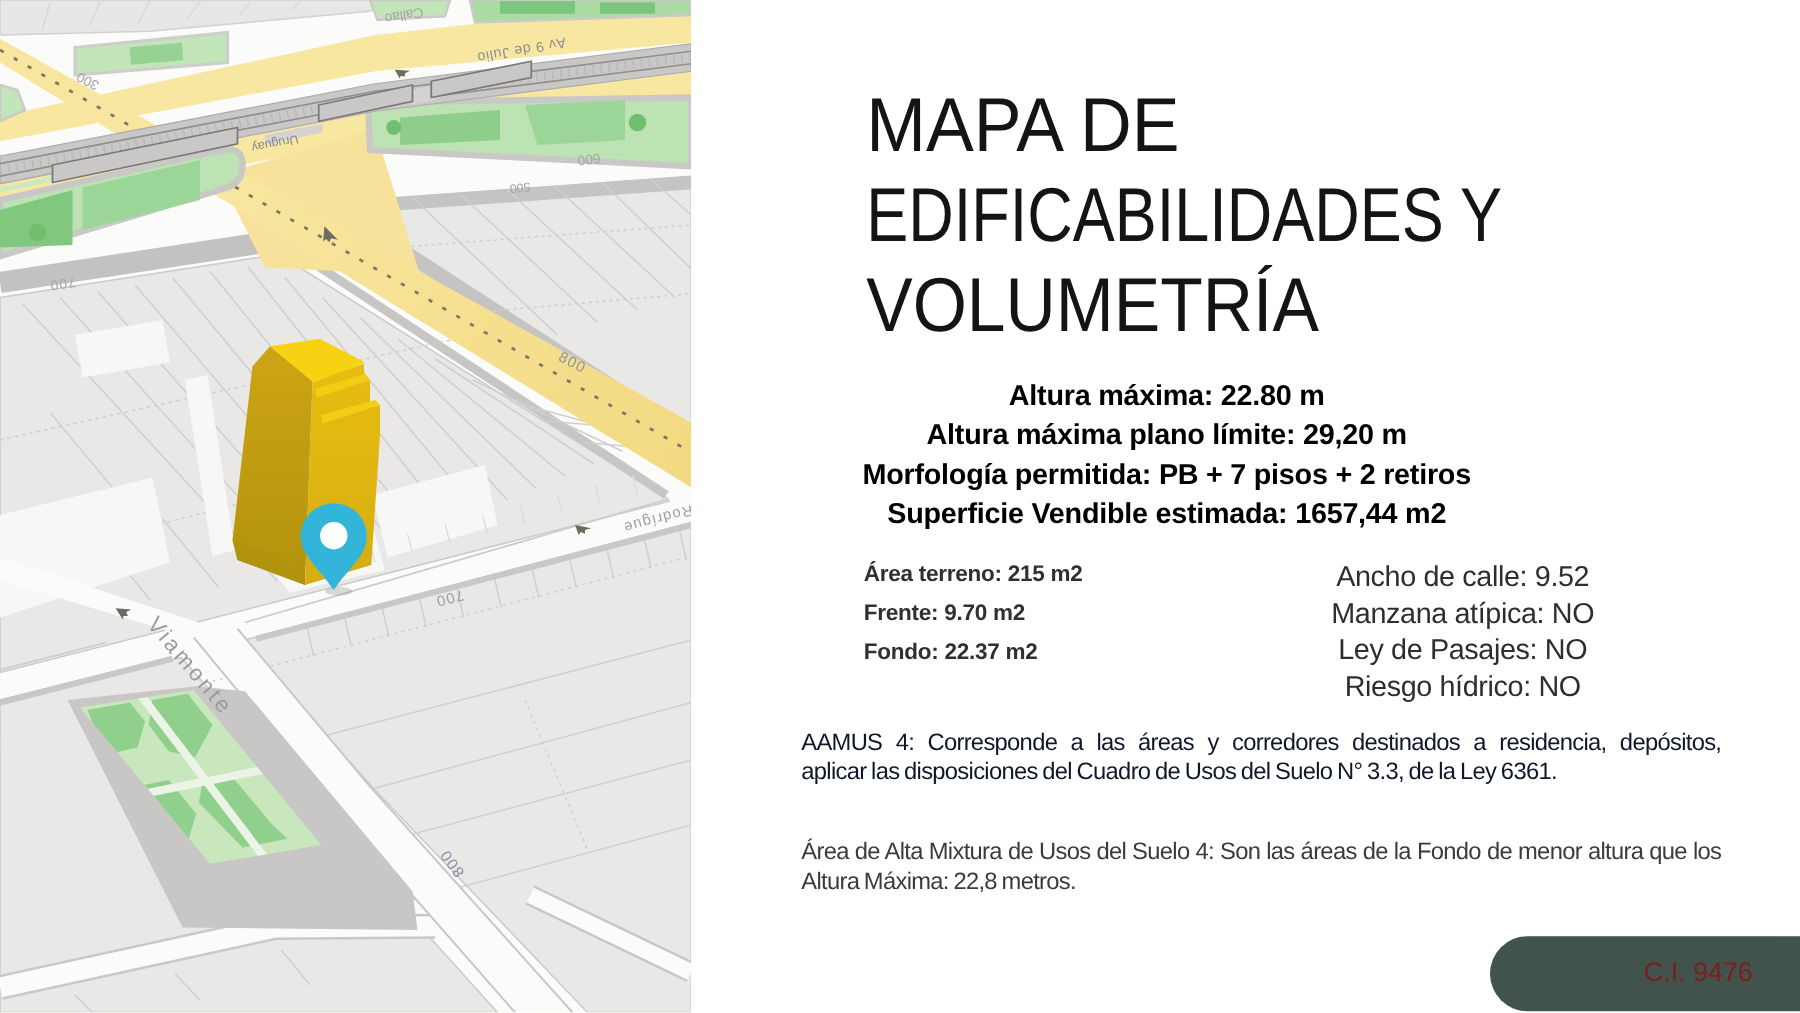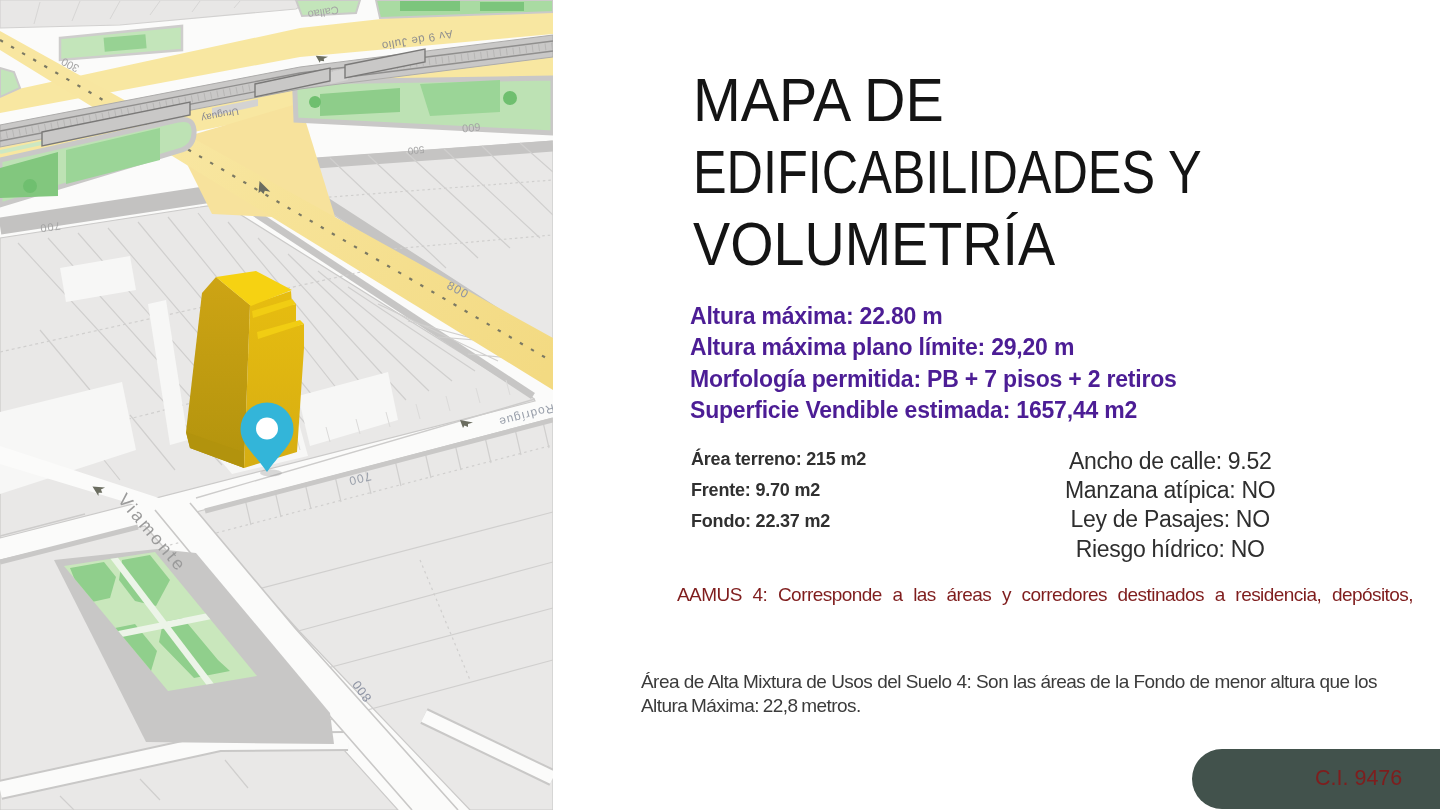--- a/index.html
+++ b/index.html
@@ -223,28 +223,29 @@
   </div>
 
   <div id="panel">
 
     <div class="t" id="title" style="left:140px;top:64px;font-size:61px;line-height:72px;color:#141414;">
       <span style="display:block;transform:scaleX(0.94);transform-origin:left top;">MAPA DE</span>
       <span style="display:block;transform:scaleX(0.826);transform-origin:left top;">EDIFICABILIDADES Y</span>
       <span style="display:block;transform:scaleX(0.913);transform-origin:left top;">VOLUMETRÍA</span>
     </div>
 
-    <div class="t" style="left:137px;top:301px;font-size:23px;line-height:31.3px;font-weight:bold;color:#4c1d95;letter-spacing:-0.2px;">Altura máxima: 22.80 m<br>Altura máxima plano límite: 29,20 m<br>Morfología permitida: PB + 7 pisos + 2 retiros<br>Superficie Vendible estimada: 1657,44 m2</div>
+    <div class="t" style="left:137px;top:301px;font-size:23px;line-height:31.3px;font-weight:bold;color:#000000;letter-spacing:-0.2px;text-align:center;">Altura máxima: 22.80 m<br>Altura máxima plano límite: 29,20 m<br>Morfología permitida: PB + 7 pisos + 2 retiros<br>Superficie Vendible estimada: 1657,44 m2</div>
 
     <div class="t" style="left:138px;top:444px;font-size:18px;line-height:31px;font-weight:bold;color:#303030;letter-spacing:-0.2px;">Área terreno: 215 m2<br>Frente: 9.70 m2<br>Fondo: 22.37 m2</div>
 
     <div class="t" style="left:512px;top:447px;font-size:23px;line-height:29.2px;color:#2e2e2e;letter-spacing:-0.3px;text-align:center;">Ancho de calle: 9.52<br>Manzana atípica: NO<br>Ley de Pasajes: NO<br>Riesgo hídrico: NO</div>
 
-    <div class="t" id="p1" style="left:88px;top:583px;width:736px;font-size:19px;line-height:23px;color:#7f1d1d;white-space:normal;letter-spacing:-0.55px;word-spacing:-1px;margin-left:36px;">
+    <div class="t" id="p1" style="left:88px;top:583px;width:736px;font-size:19px;line-height:23px;color:#0f172a;white-space:normal;letter-spacing:-0.55px;word-spacing:-1px;">
       <div style="text-align:justify;text-align-last:justify;">AAMUS 4: Corresponde a las áreas y corredores destinados a residencia, depósitos,</div>
+      <div>aplicar las disposiciones del Cuadro de Usos del Suelo N° 3.3, de la Ley 6361.</div>
     </div>
 
     <div class="t" id="p2" style="left:88px;top:670px;width:736px;font-size:19px;line-height:24.3px;color:#3b3b3b;white-space:normal;letter-spacing:-0.55px;word-spacing:-1px;">
       <div style="text-align:justify;text-align-last:justify;">Área de Alta Mixtura de Usos del Suelo 4: Son las áreas de la Fondo de menor altura que los</div>
       <div>Altura Máxima: 22,8 metros.</div>
     </div>
 
     <div style="position:absolute;left:639px;top:749px;width:260px;height:60px;background:#42524c;border-radius:30px 0 0 30px;"></div>
 
     <div class="t" style="left:762px;top:766px;font-size:21.5px;color:#7f1d1d;">C.I. 9476</div>

